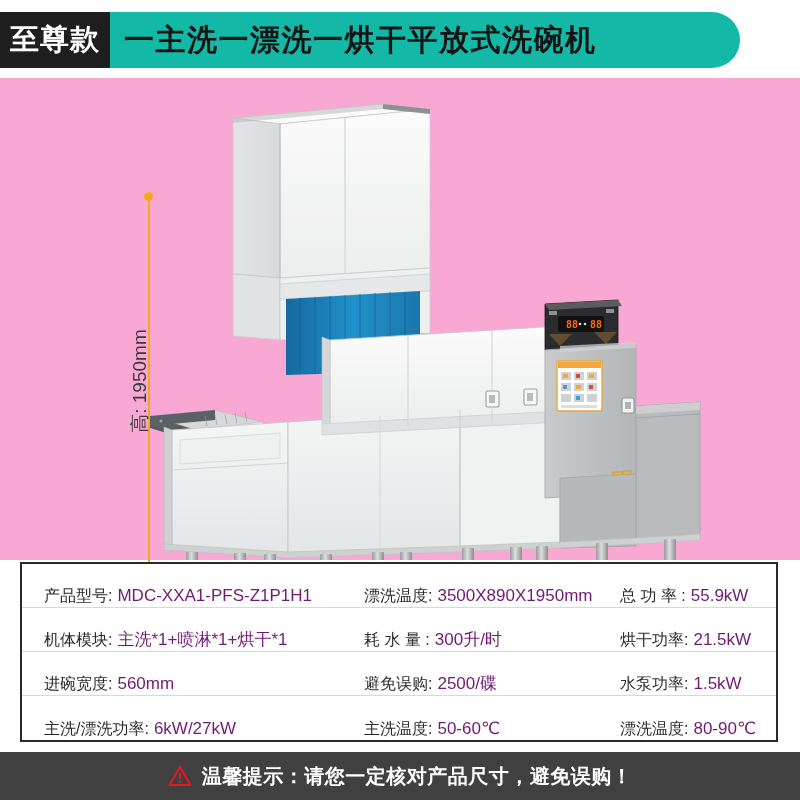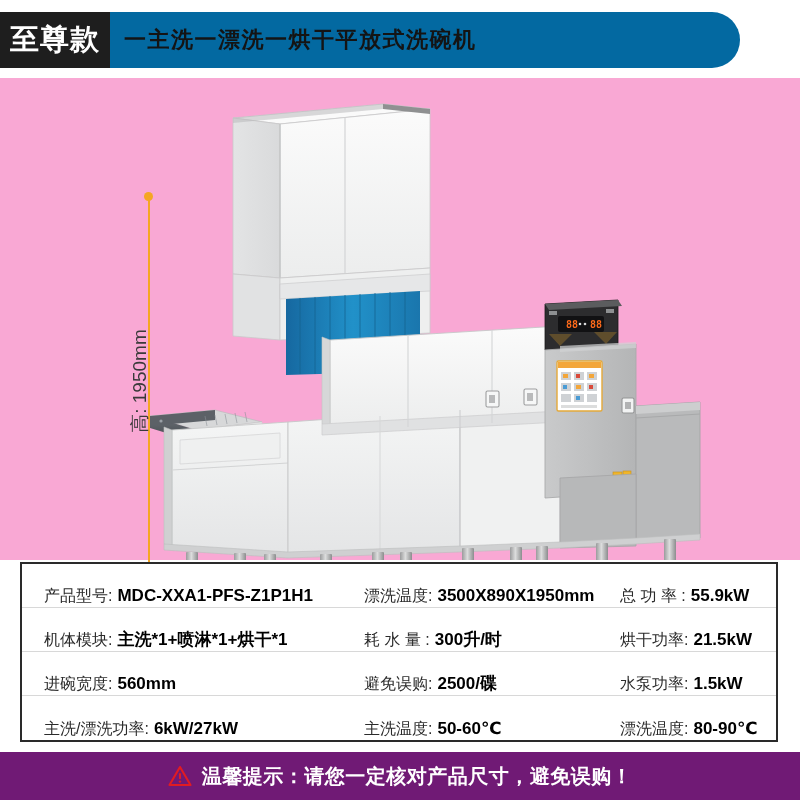--- a/index.html
+++ b/index.html
@@ -16,41 +16,41 @@
     color: #1a1a1a;
   }
 
   
   #header-banner {
     position: absolute;
     left: 0;
     top: 12px;
     width: 740px;
     height: 56px;
-    background: #0369a1;
+    background: #14b8a6;
     border-radius: 0 28px 28px 0;
     display: flex;
     align-items: center;
   }
   #header-badge {
     width: 110px;
     height: 56px;
     background: #1e1e1e;
     color: #ffffff;
     font-size: 29px;
     font-weight: bold;
     letter-spacing: 1px;
     display: flex;
     align-items: center;
     justify-content: center;
     flex: none;
   }
   #header-title {
     color: #141414;
-    font-size: 22px;
+    font-size: 30px;
     font-weight: bold;
     letter-spacing: 1.5px;
     padding-left: 14px;
     white-space: nowrap;
   }
 
   
   #product-stage {
     position: absolute;
     left: 0;
@@ -173,32 +173,32 @@
   .spec-cell.c1 { width: 342px; padding-left: 22px; }
   .spec-cell.c2 { width: 256px; }
   .spec-cell.c3 { width: 156px; }
   .spec-key {
     font-size: 16px;
     color: #2b2b2b;
     margin-right: 5px;
   }
   .spec-val {
     font-size: 17px;
-    font-weight: bold;
-    color: #000000;
+    font-weight: normal;
+    color: #701a75;
   }
 
   
   #footer-bar {
     position: absolute;
     left: 0;
     top: 752px;
     width: 800px;
     height: 48px;
-    background: #701a75;
+    background: #404040;
     display: flex;
     align-items: center;
     justify-content: center;
   }
   #warning-icon {
     margin-right: 10px;
     display: flex;
     align-items: center;
   }
   #footer-text {

